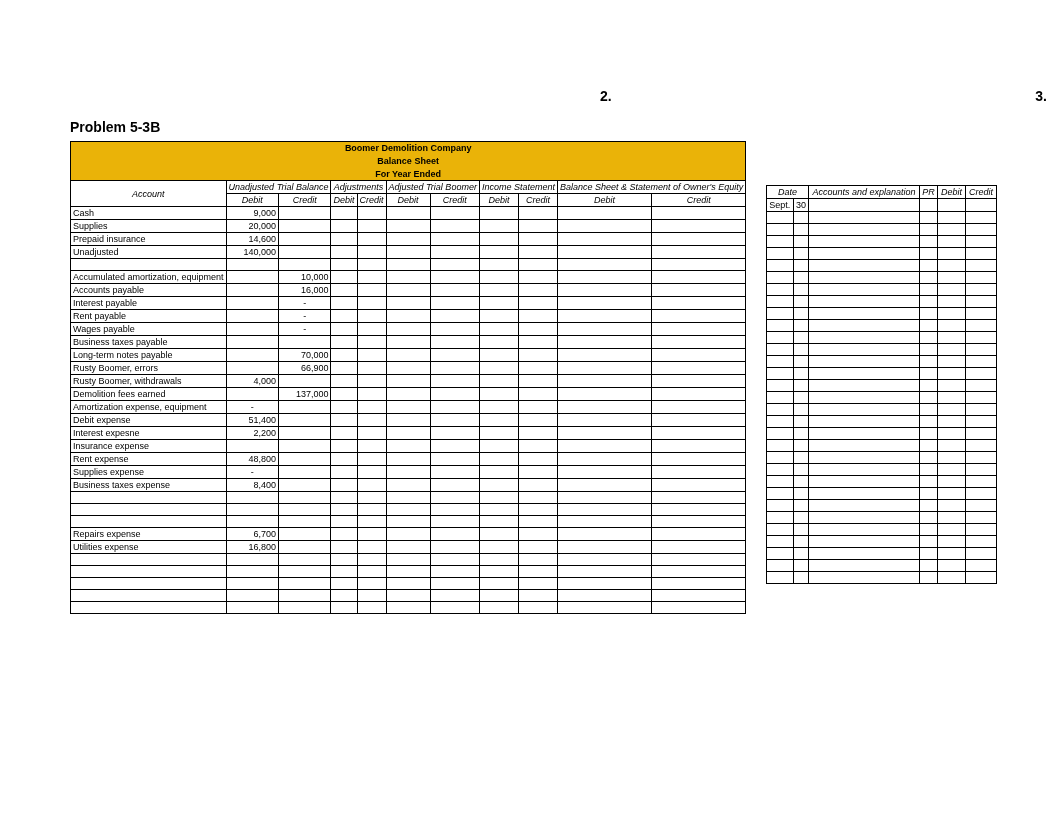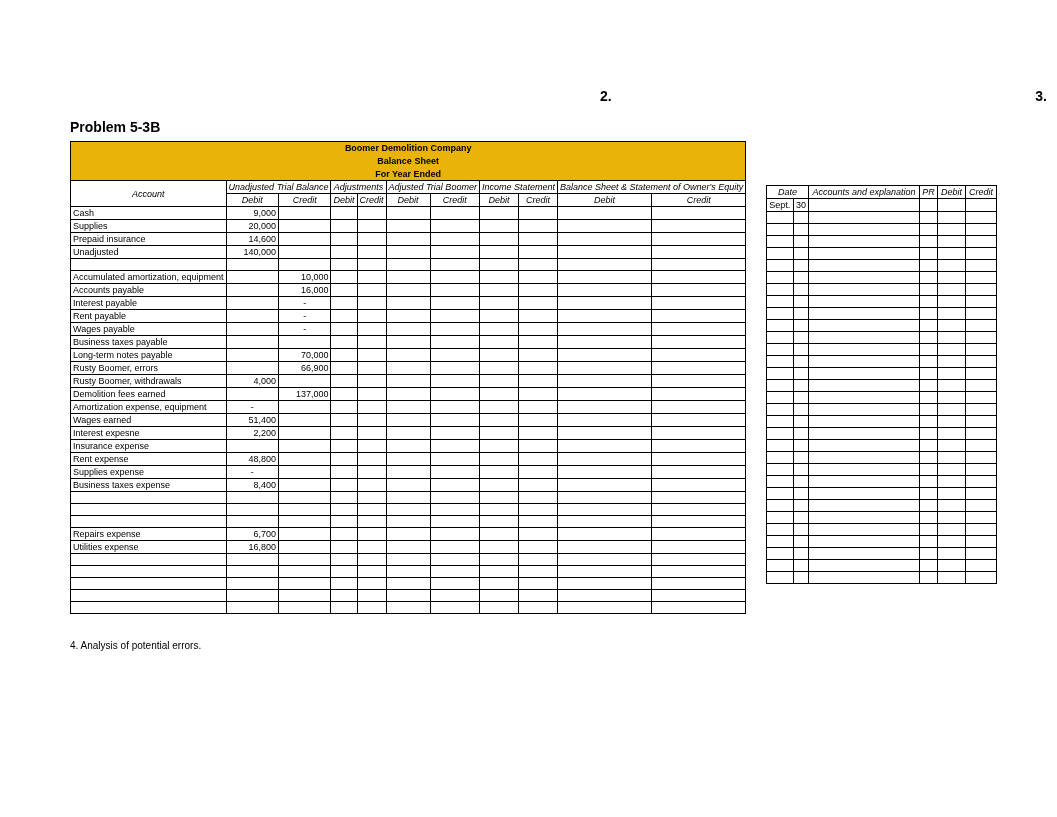--- a/index.html
+++ b/index.html
@@ -349,21 +349,21 @@
             <td class="c-adj-d"></td>
             <td class="c-adj-c"></td>
             <td class="c-atb-d"></td>
             <td class="c-atb-c"></td>
             <td class="c-is-d"></td>
             <td class="c-is-c"></td>
             <td class="c-bs-d"></td>
             <td class="c-bs-c"></td>
           </tr>
           <tr>
-            <td class="c-acct txt">Wages earned</td>
+            <td class="c-acct txt">Debit expense</td>
             <td class="c-utb-d num">51,400</td>
             <td class="c-utb-c num"></td>
             <td class="c-adj-d"></td>
             <td class="c-adj-c"></td>
             <td class="c-atb-d"></td>
             <td class="c-atb-c"></td>
             <td class="c-is-d"></td>
             <td class="c-is-c"></td>
             <td class="c-bs-d"></td>
             <td class="c-bs-c"></td>
@@ -833,15 +833,14 @@
               <td class="j-pr"></td>
               <td class="j-dr"></td>
               <td class="j-cr"></td>
             </tr>
           </tbody>
       </table>
     </div>
 
   </div>
 
-  <div class="note4">4. Analysis of potential errors.</div>
 
 </div>
 
 </body></html>

